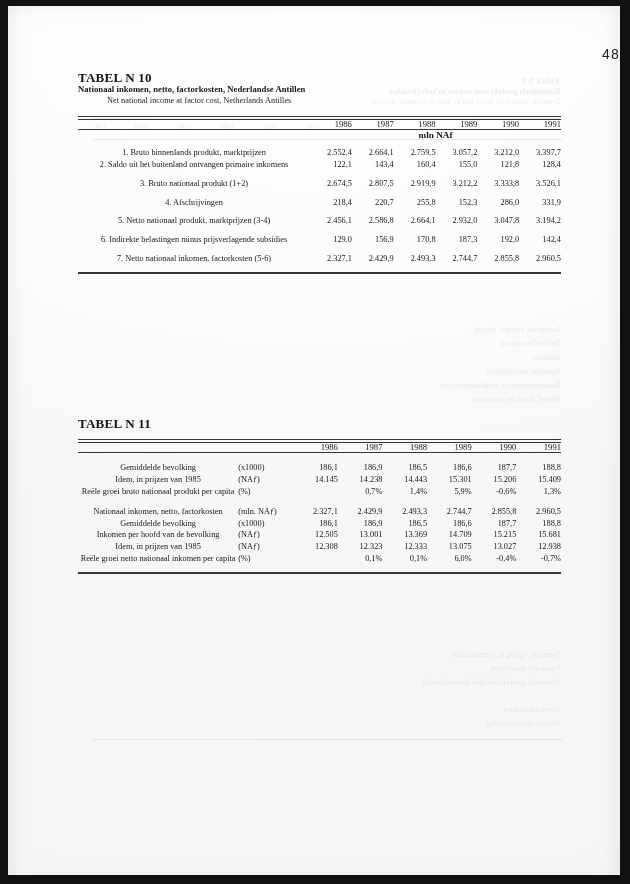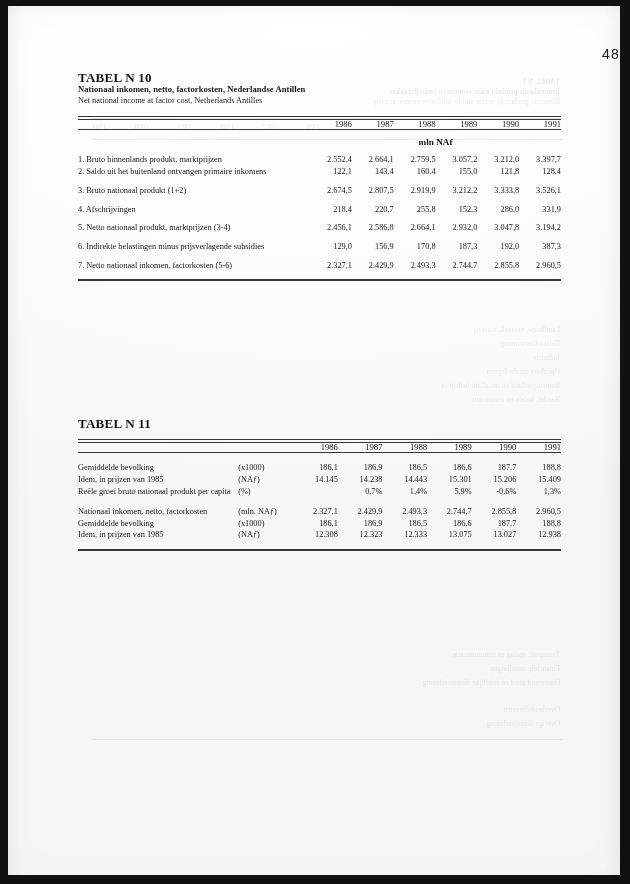--- a/index.html
+++ b/index.html
@@ -107,20 +107,21 @@
     font-weight: bold;
     letter-spacing: 0.05px;
     color: #151515;
     line-height: 11.5px;
   }
   .tbl-title-en {
     font-size: 8.3px;
     font-weight: normal;
     color: #232323;
     line-height: 11.5px;
+    margin-left: 29px;
   }
 
   
   .rule { background: #35353a; width: 100%; }
   .rule.thick { height: 1.6px; }
   .rule.thin  { height: 0.9px; }
   .rule-pair  { margin-top: 9px; }
   .rule-pair .gap { height: 1.5px; }
 
   table.grid {
@@ -135,21 +136,21 @@
     vertical-align: baseline;
     white-space: nowrap;
   }
   th.yr {
     font-size: 8.6px;
     text-align: right;
     padding-bottom: 3px;
     padding-top: 2.5px;
     color: #151515;
   }
-  td.lbl   { text-align: left; padding-right: 6px; }
+  td.lbl   { text-align: center; padding-right: 6px; }
   td.unit  { text-align: left; }
   td.num   { text-align: right; }
 
   
   #t10 col.c-lbl { width: 232px; }
   #t10 col.c-num { width: 41.8px; }
 
   
   #t11 col.c-lbl  { width: 160px; }
   #t11 col.c-unit { width: 55px; }
@@ -234,21 +235,21 @@
             <th class="yr">1988</th>
             <th class="yr">1989</th>
             <th class="yr">1990</th>
             <th class="yr">1991</th>
           </tr>
         </thead>
       </table>
 
       <div class="rule thin"></div>
 
-      <div class="unit-label" style="margin-top:7px; margin-left:232px; width:251px;">mln NAf</div>
+      <div class="unit-label" style="margin-left:232px; width:251px;">mln NAf</div>
 
       <table class="grid" id="t10b" style="margin-top:7px;">
         <colgroup>
           <col style="width:232px">
             <col style="width:41.8px">
             <col style="width:41.8px">
             <col style="width:41.8px">
           <col style="width:41.8px">
             <col style="width:41.8px">
             <col style="width:41.8px">
@@ -299,21 +300,21 @@
             <td class="num">3.047,8</td>
             <td class="num">3.194,2</td>
           </tr>
           <tr class="r-loose">
             <td class="lbl">6.  Indirekte belastingen minus prijsverlagende subsidies</td>
             <td class="num">129,0</td>
             <td class="num">156,9</td>
             <td class="num">170,8</td>
             <td class="num">187,3</td>
             <td class="num">192,0</td>
-            <td class="num">387,3</td>
+            <td class="num">142,4</td>
           </tr>
           <tr class="r-loose">
             <td class="lbl">7.  Netto nationaal inkomen, factorkosten (5-6)</td>
             <td class="num">2.327,1</td>
             <td class="num">2.429,9</td>
             <td class="num">2.493,3</td>
             <td class="num">2.744,7</td>
             <td class="num">2.855,8</td>
             <td class="num">2.960,5</td>
           </tr>
@@ -422,29 +423,49 @@
             <td class="lbl">Gemiddelde bevolking</td>
             <td class="unit">(x1000)</td>
             <td class="num">186,1</td>
             <td class="num">186,9</td>
             <td class="num">186,5</td>
             <td class="num">186,6</td>
             <td class="num">187,7</td>
             <td class="num">188,8</td>
           </tr>
           <tr class="r-tight">
+            <td class="lbl">Inkomen per hoofd van de bevolking</td>
+            <td class="unit">(NAƒ)</td>
+            <td class="num">12.505</td>
+            <td class="num">13.001</td>
+            <td class="num">13.369</td>
+            <td class="num">14.709</td>
+            <td class="num">15.215</td>
+            <td class="num">15.681</td>
+          </tr>
+          <tr class="r-tight">
             <td class="lbl">Idem, in prijzen van 1985</td>
             <td class="unit">(NAƒ)</td>
             <td class="num">12.308</td>
             <td class="num">12.323</td>
             <td class="num">12.333</td>
             <td class="num">13.075</td>
             <td class="num">13.027</td>
             <td class="num">12.938</td>
           </tr>
+          <tr class="r-tight">
+            <td class="lbl">Reële groei netto nationaal inkomen per capita</td>
+            <td class="unit">(%)</td>
+            <td class="num"></td>
+            <td class="num">0,1%</td>
+            <td class="num">0,1%</td>
+            <td class="num">6,0%</td>
+            <td class="num">-0,4%</td>
+            <td class="num">-0,7%</td>
+          </tr>
         </tbody>
       </table>
 
       <div class="rule thick" style="margin-top:8px;"></div>
     </div>
 
   </div>
 </div>
 
 </body></html>

